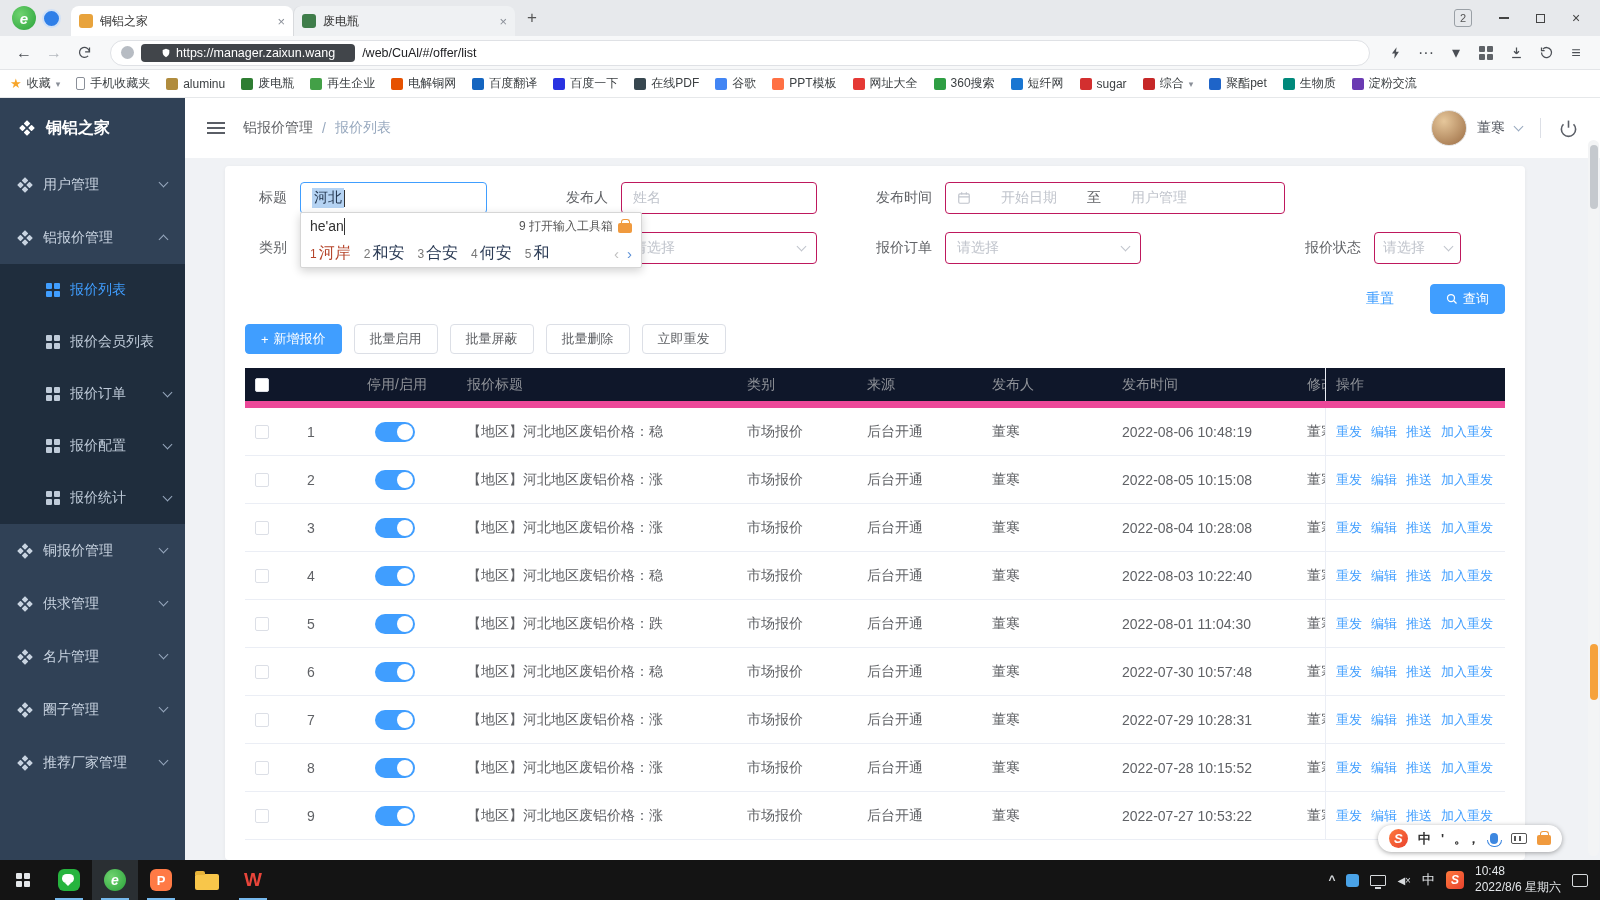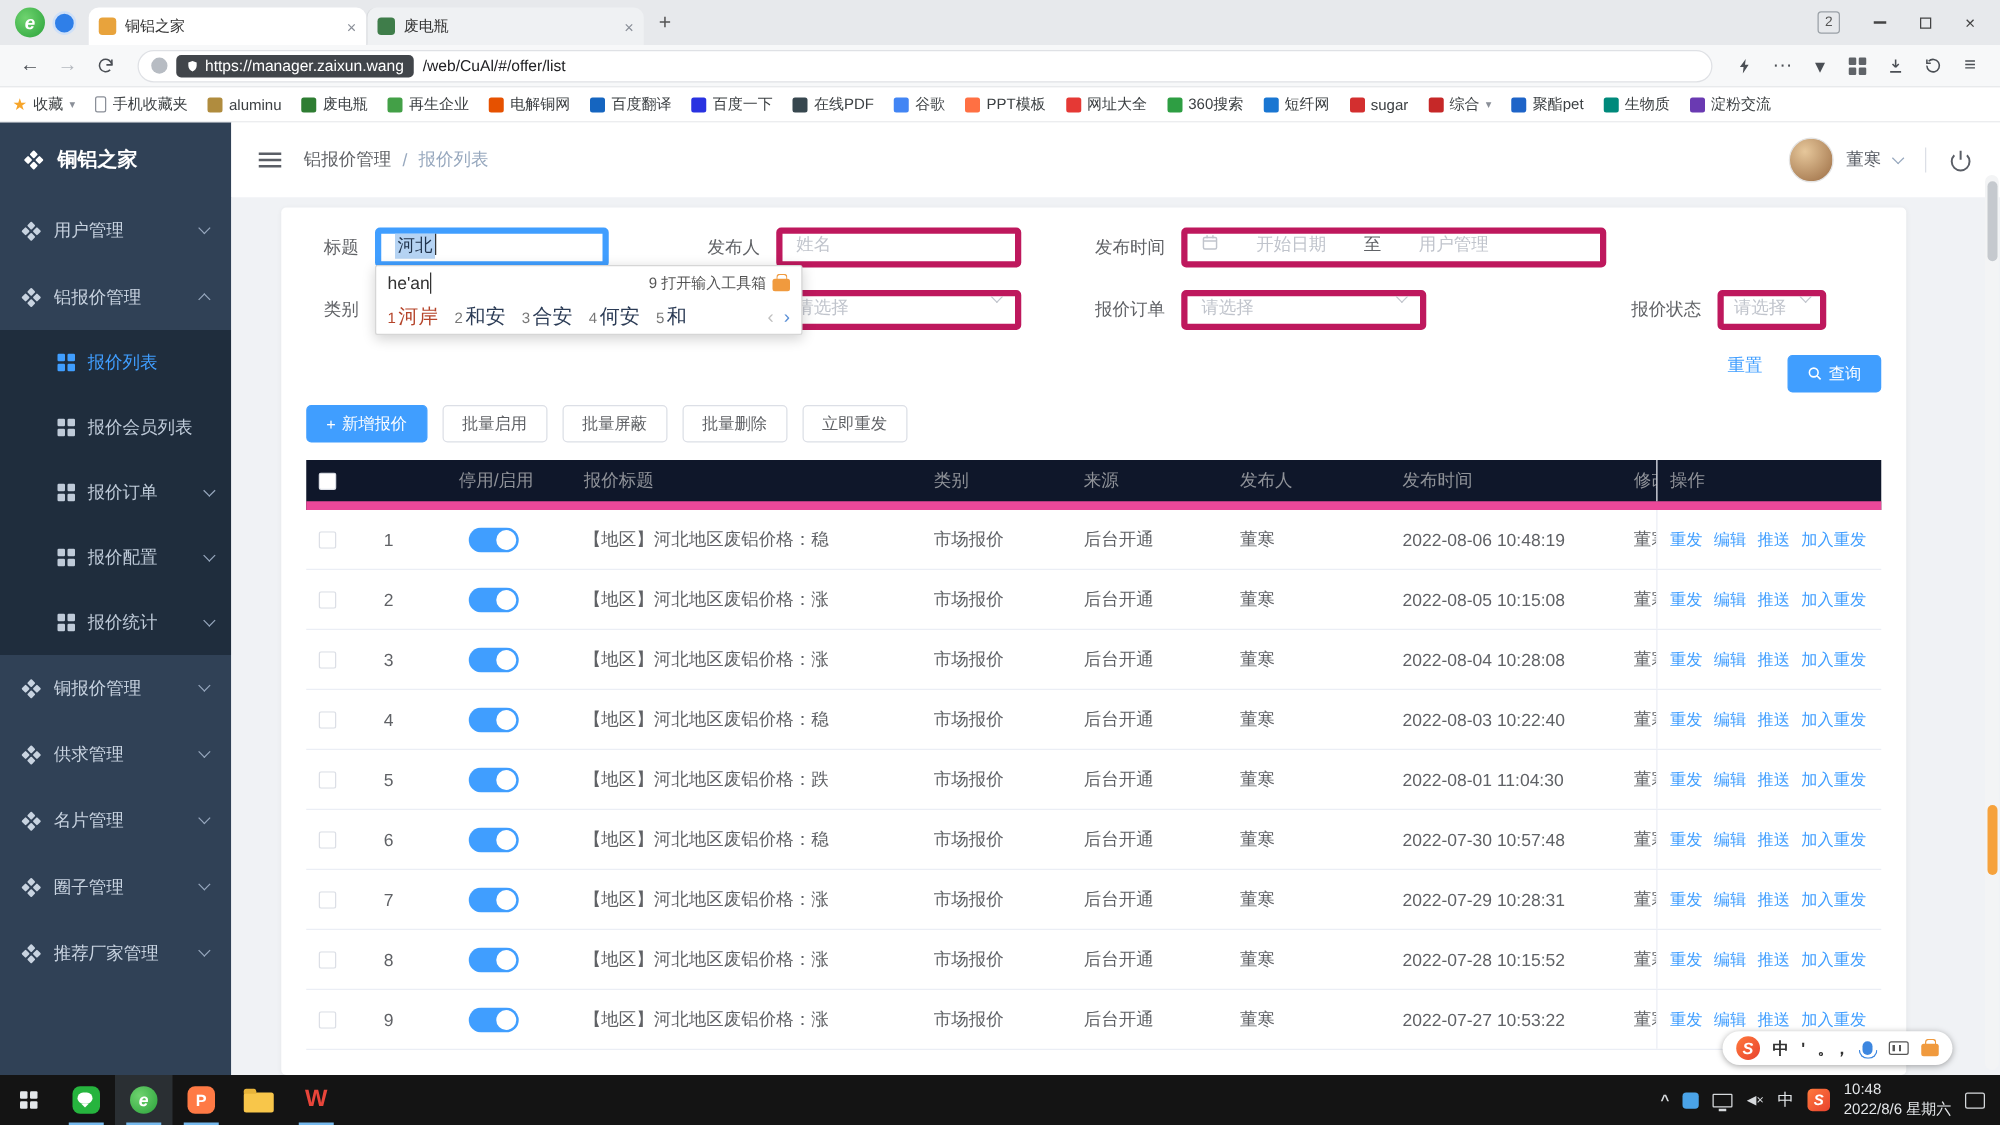--- a/index.html
+++ b/index.html
@@ -22,21 +22,21 @@
 .winbtn{width:36px;height:36px;display:flex;align-items:center;justify-content:center;color:#444;font-size:14px}
 .ic-min{display:inline-block;width:10px;border-bottom:2px solid #444}
 .ic-max{display:inline-block;width:9px;height:9px;border:1.5px solid #444}
 
 
 .navbar{height:34px;background:#f7f8f9;border-bottom:1px solid #e3e5e8;display:flex;align-items:center;padding:0 10px;gap:2px}
 .nav-ic{width:28px;height:28px;display:flex;align-items:center;justify-content:center;font-size:16px;color:#4b4f55}
 .nav-ic.disabled{color:#b5b9bf}
 .urlbar{flex:1;height:26px;background:#fff;border:1px solid #dfe1e5;border-radius:13px;margin:0 10px;display:flex;align-items:center;padding:0 10px;font-size:12.5px;color:#202124;gap:7px;overflow:hidden}
 .url-info{width:13px;height:13px;border-radius:50%;background:#b7bcc3;flex:none}
-.url-chip{display:flex;align-items:center;gap:5px;background:#41454a;color:#fff;border-radius:4px;padding:2px 8px;flex:none}
+.url-chip{display:flex;align-items:center;gap:5px;background:#41454a;color:#fff;border-radius:4px;padding:2px 20px;flex:none}
 .url-path{white-space:nowrap}
 
 
 .bmbar{height:28px;background:#fff;border-bottom:1px solid #e6e8ea;display:flex;align-items:center;padding:0 10px;gap:16px;font-size:12px;color:#3c4043;overflow:hidden;white-space:nowrap}
 .bm{display:inline-flex;align-items:center;gap:5px;flex:none}
 .bm-fav{width:12px;height:12px;border-radius:2px;flex:none}
 .bm-star{color:#f7a52a;font-size:13px}
 .bm-phone{width:9px;height:13px;border:1.5px solid #8a8f98;border-radius:2px}
 .bm-caret{color:#8a8f98;font-size:9px}
 
@@ -74,31 +74,31 @@
 .hdr-caret{width:7px;height:7px;border-right:1.5px solid #97a8be;border-bottom:1.5px solid #97a8be;transform:rotate(45deg);margin-top:-4px}
 .hdr-div{width:1px;height:20px;background:#dcdfe6;margin:0 8px}
 
 
 .content{height:702px;background:#f0f2f5;padding:8px 75px 0 40px;overflow:hidden}
 .card{background:#fff;border-radius:4px;box-shadow:0 1px 4px rgba(0,0,0,.05);height:694px;padding:16px 20px;position:relative;overflow:hidden}
 .frow{display:flex;align-items:center;margin-bottom:18px}
 .f-label{color:#606266;text-align:right;margin-right:13px;flex:none;white-space:nowrap}
 .lw1{width:42px}.lw2{width:58px}.lw3{width:87px}.lw4{width:56px}
 .ml2{margin-left:63px}.ml3{margin-left:28px}.ml4{margin-left:164px}
-.input,.select{height:32px;border:5px solid #be185d;border-radius:4px;background:#fff;display:flex;align-items:flex-start;padding:0 11px;color:#606266}
+.input,.select{height:32px;border:1px solid #be185d;border-radius:4px;background:#fff;display:flex;align-items:center;padding:0 11px;color:#606266}
 .w187{width:187px}.w196{width:196px}.w340{width:340px}.w87{width:87px;padding:0 8px}
 .ph{color:#c0c4cc;white-space:nowrap;overflow:hidden}
 .input.focused{border-color:#409EFF}
 .comp{background:#b5d3f3;color:#21344d;padding:1px 2px}
 .txt-caret{width:1px;height:17px;background:#333}
 .daterange{gap:10px}
 .dr-ph{color:#c0c4cc;width:96px;text-align:center}
 .dr-to{color:#606266}
 .sel-caret{margin-left:auto;width:7px;height:7px;border-right:1.5px solid #c0c4cc;border-bottom:1.5px solid #c0c4cc;transform:rotate(45deg);margin-top:-3px;flex:none}
-.query-row{display:flex;justify-content:flex-end;align-items:flex-start;gap:20px;margin:20px 0 10px}
+.query-row{display:flex;justify-content:flex-end;align-items:center;gap:36px;margin:20px 0 10px}
 .reset-link{color:#409EFF;cursor:pointer}
 .btn{height:30px;padding:0 15px;border:1px solid #dcdfe6;border-radius:4px;background:#fff;color:#606266;font-size:13px;display:inline-flex;align-items:center;gap:5px;cursor:pointer}
 .btn.primary{background:#409EFF;border-color:#409EFF;color:#fff}
 .toolbar{display:flex;gap:12px;margin-bottom:14px}
 
 
 .table{font-size:14px;color:#606266}
 .tr{display:flex;height:48px;align-items:center;border-bottom:1px solid #ebeef5;background:#fff}
 .th-row{height:40px;background:#0f172a;color:#909399;border-bottom:7px solid #ec4899}
 .td{padding:0 10px;white-space:nowrap;overflow:hidden;flex:none;display:flex;align-items:center}

